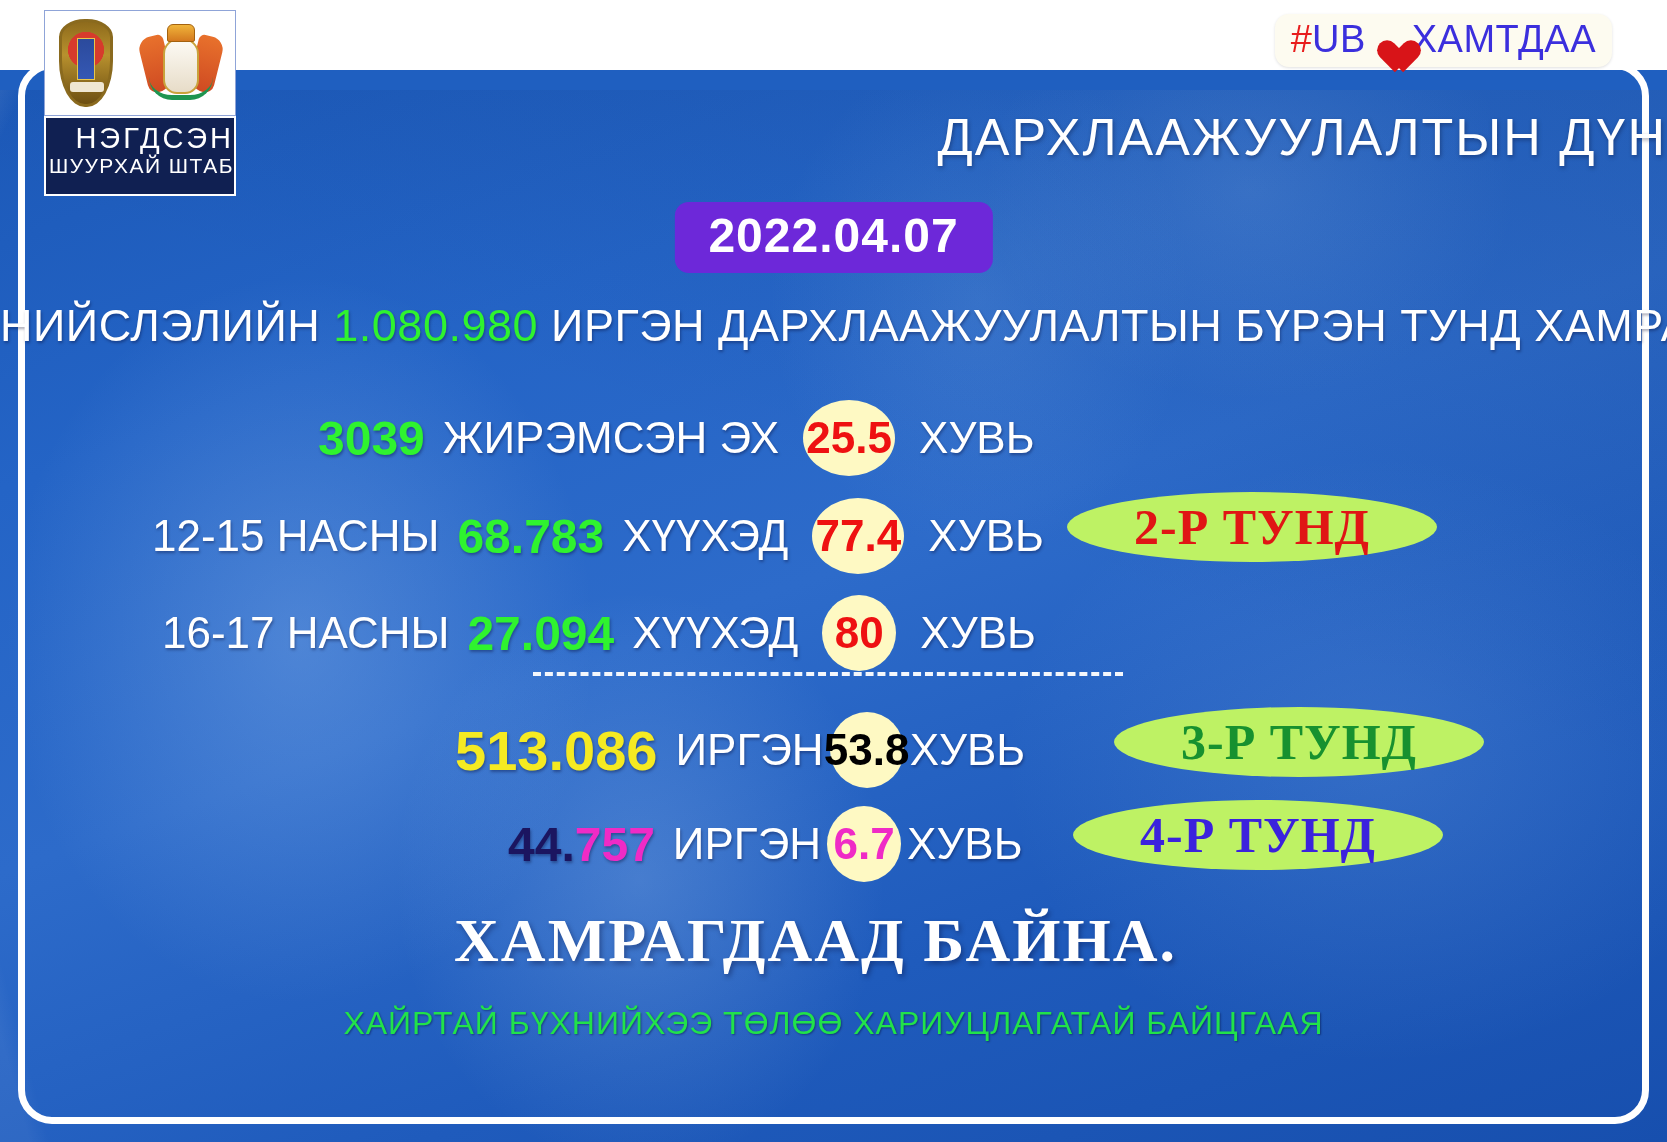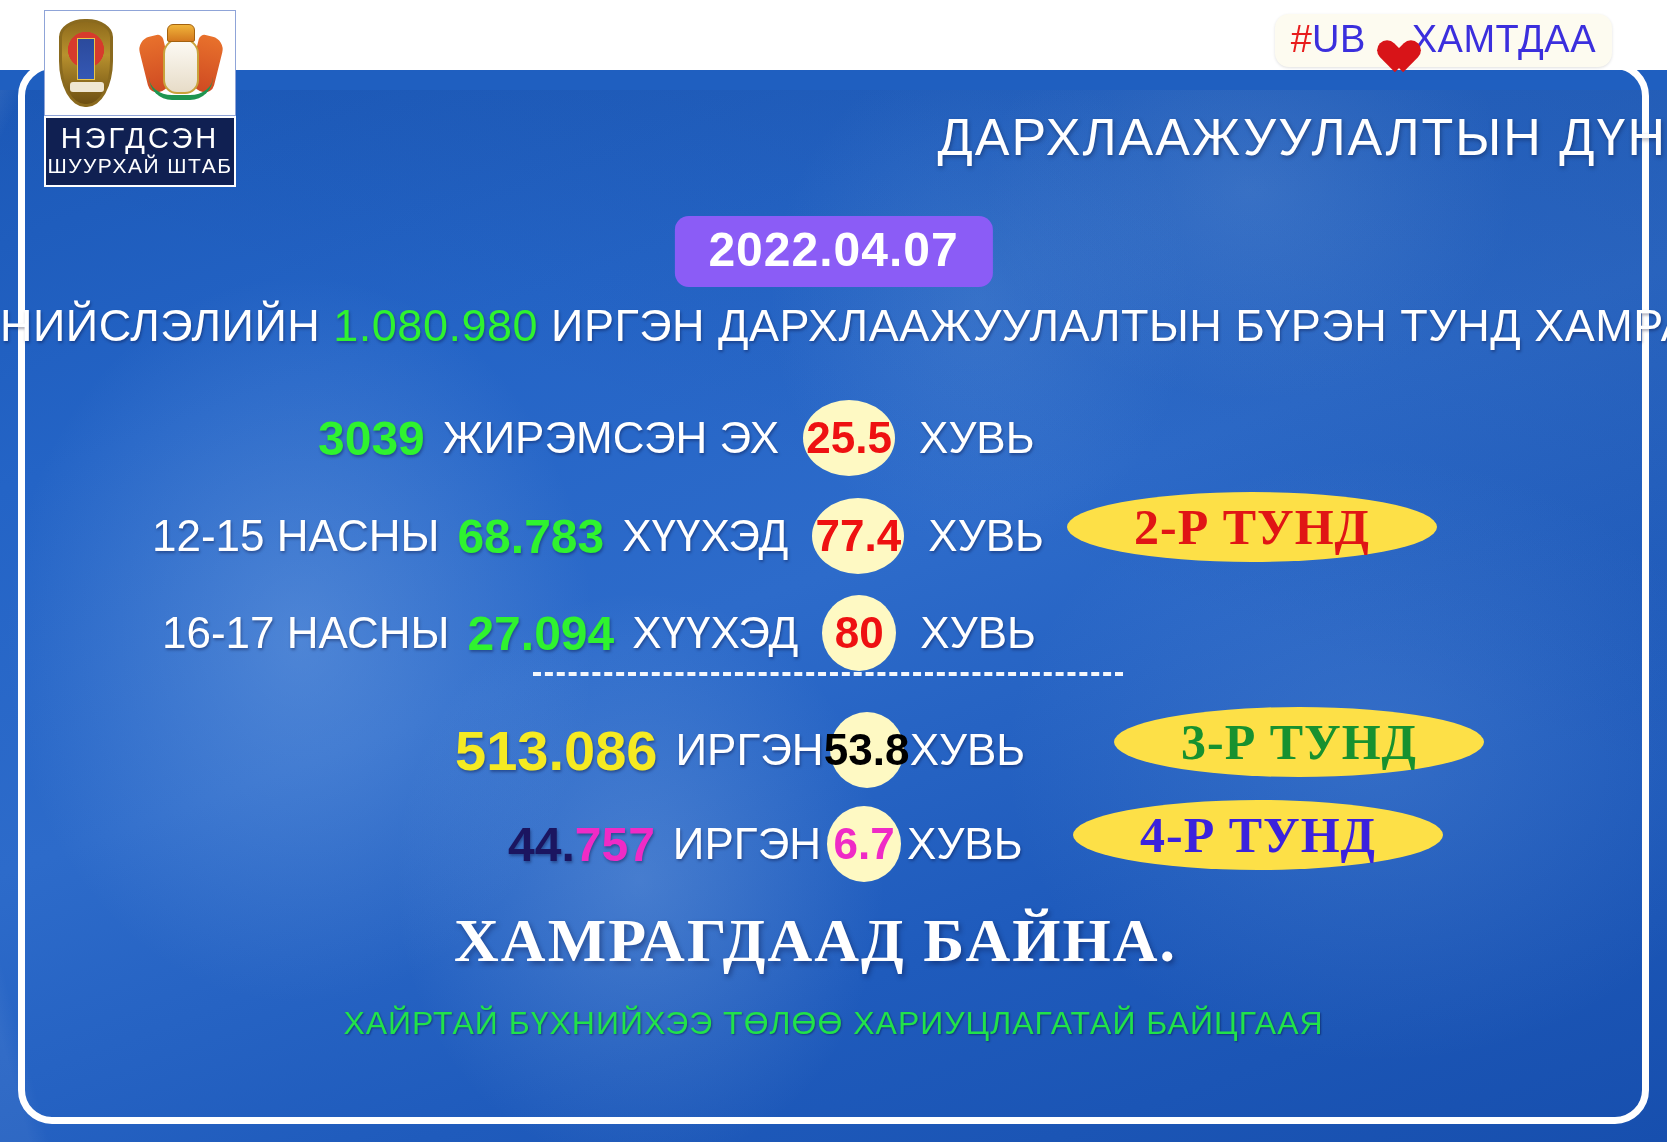--- a/index.html
+++ b/index.html
@@ -154,22 +154,22 @@
   .emblem-bird .arc {
     position: absolute;
     left: 8px; bottom: 6px;
     width: 64px; height: 18px;
     border-bottom: 5px solid #1e9550;
     border-radius: 0 0 40px 40px;
   }
   .logo-caption {
     background: #102052;
     border: 2px solid #ffffff;
-    text-align: center;
-    padding: 5px 0 8px;
+    text-align: right;
+    padding: 5px 0 17px;
   }
   .logo-caption .l1 {
     color: #ffffff;
     font-size: 29px;
     letter-spacing: 3px;
     font-weight: 400;
     line-height: 1.06;
   }
   .logo-caption .l2 {
     color: #ffffff;
@@ -220,23 +220,23 @@
     text-align: right;
     color: #ffffff;
     font-size: 52px;
     font-weight: normal;
     letter-spacing: 2px;
     z-index: 5;
     text-shadow: 1px 2px 4px rgba(0,0,30,0.35);
   }
   .date-badge {
     position: absolute;
-    left: 50%; top: 216px;
+    left: 50%; top: 202px;
     transform: translateX(-50%);
-    background: #8b5cf6;
+    background: #6d28d9;
     color: #ffffff;
     font-size: 48px;
     font-weight: bold;
     border-radius: 14px;
     padding: 6px 34px 10px;
     letter-spacing: 1px;
     z-index: 5;
   }
 
   
@@ -286,21 +286,21 @@
   }
   .bubble.red   { color: #ee1111; }
   .bubble.black { color: #000000; }
   .bubble.pink  { color: #ef2bc6; }
   .bubble.narrow { width: 74px; }
 
   
   .dose {
     position: absolute;
     width: 370px; height: 70px;
-    background: #fde047;
+    background: #bef264;
     border-radius: 50%;
     display: flex;
     align-items: center;
     justify-content: center;
     font-family: "Liberation Serif", serif;
     font-size: 50px;
     font-weight: bold;
     letter-spacing: 1px;
     z-index: 5;
   }

